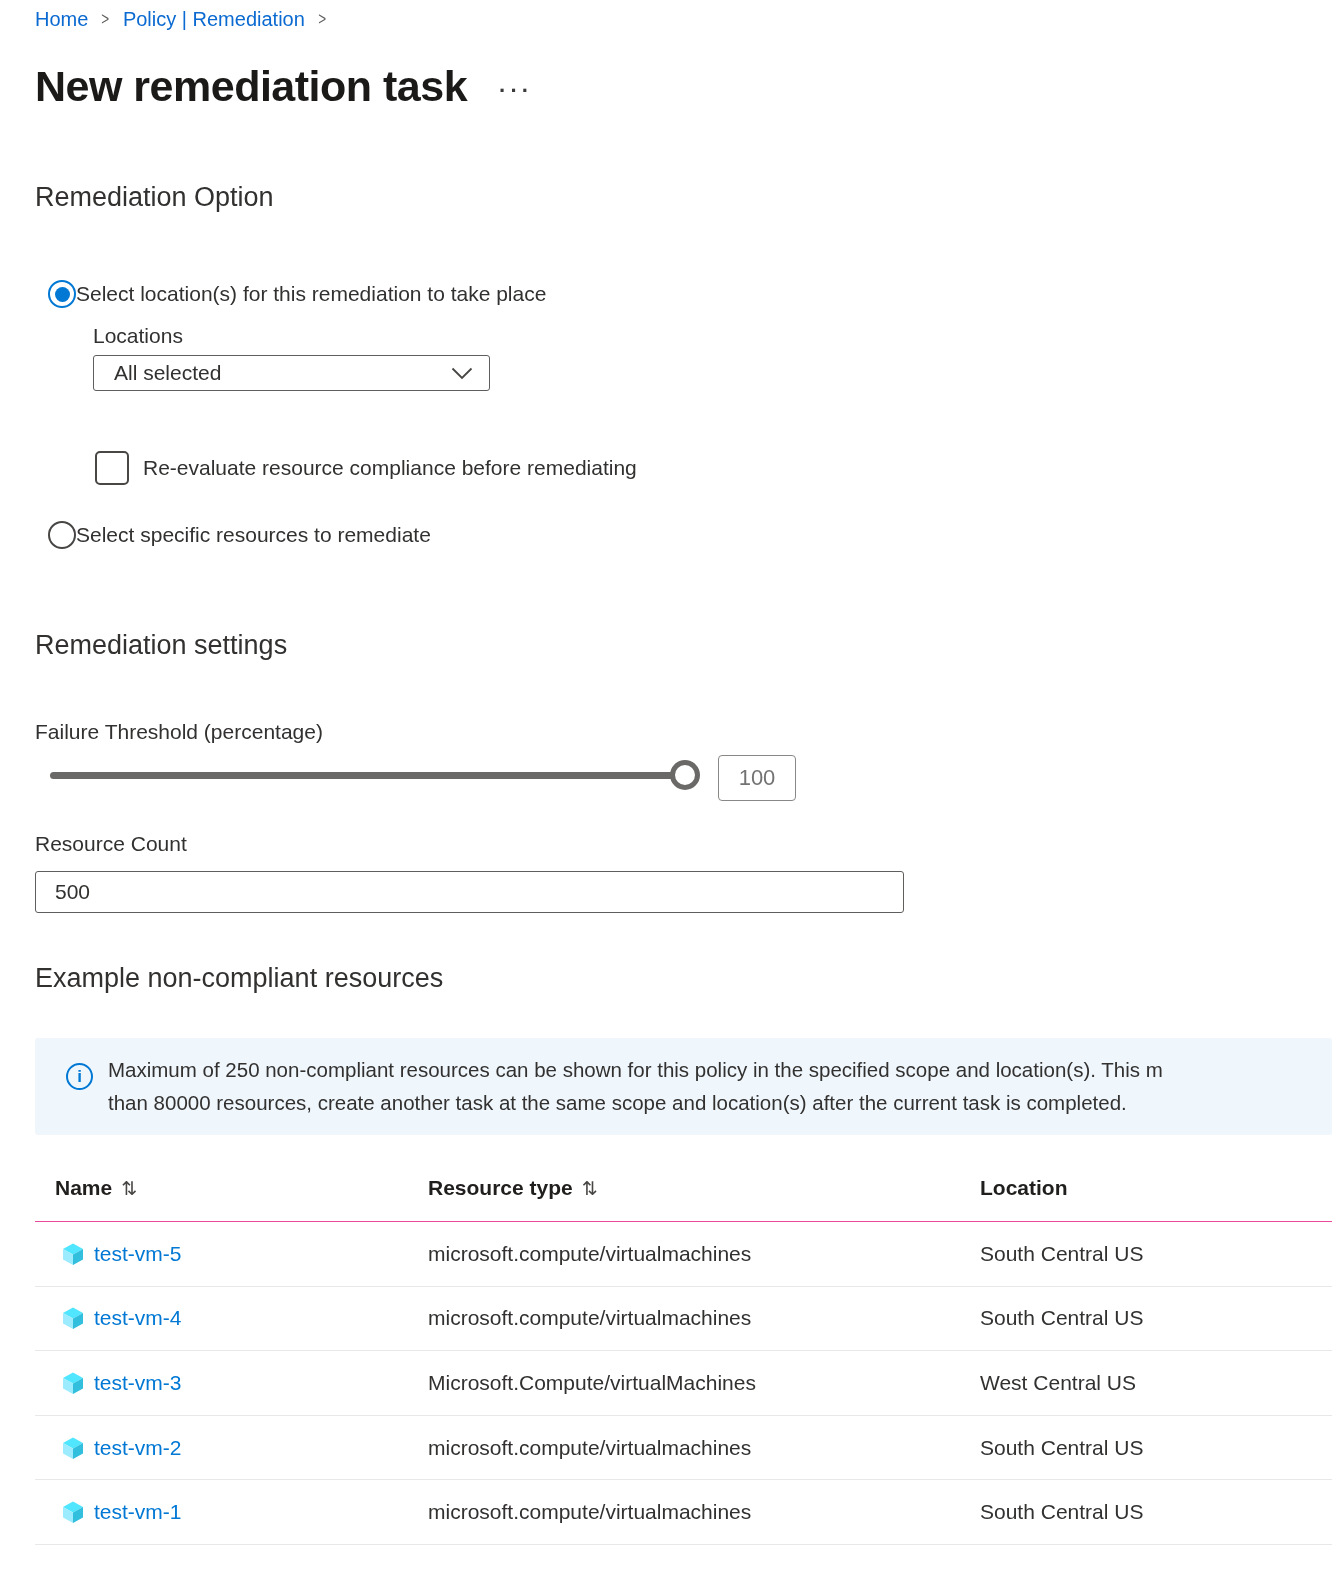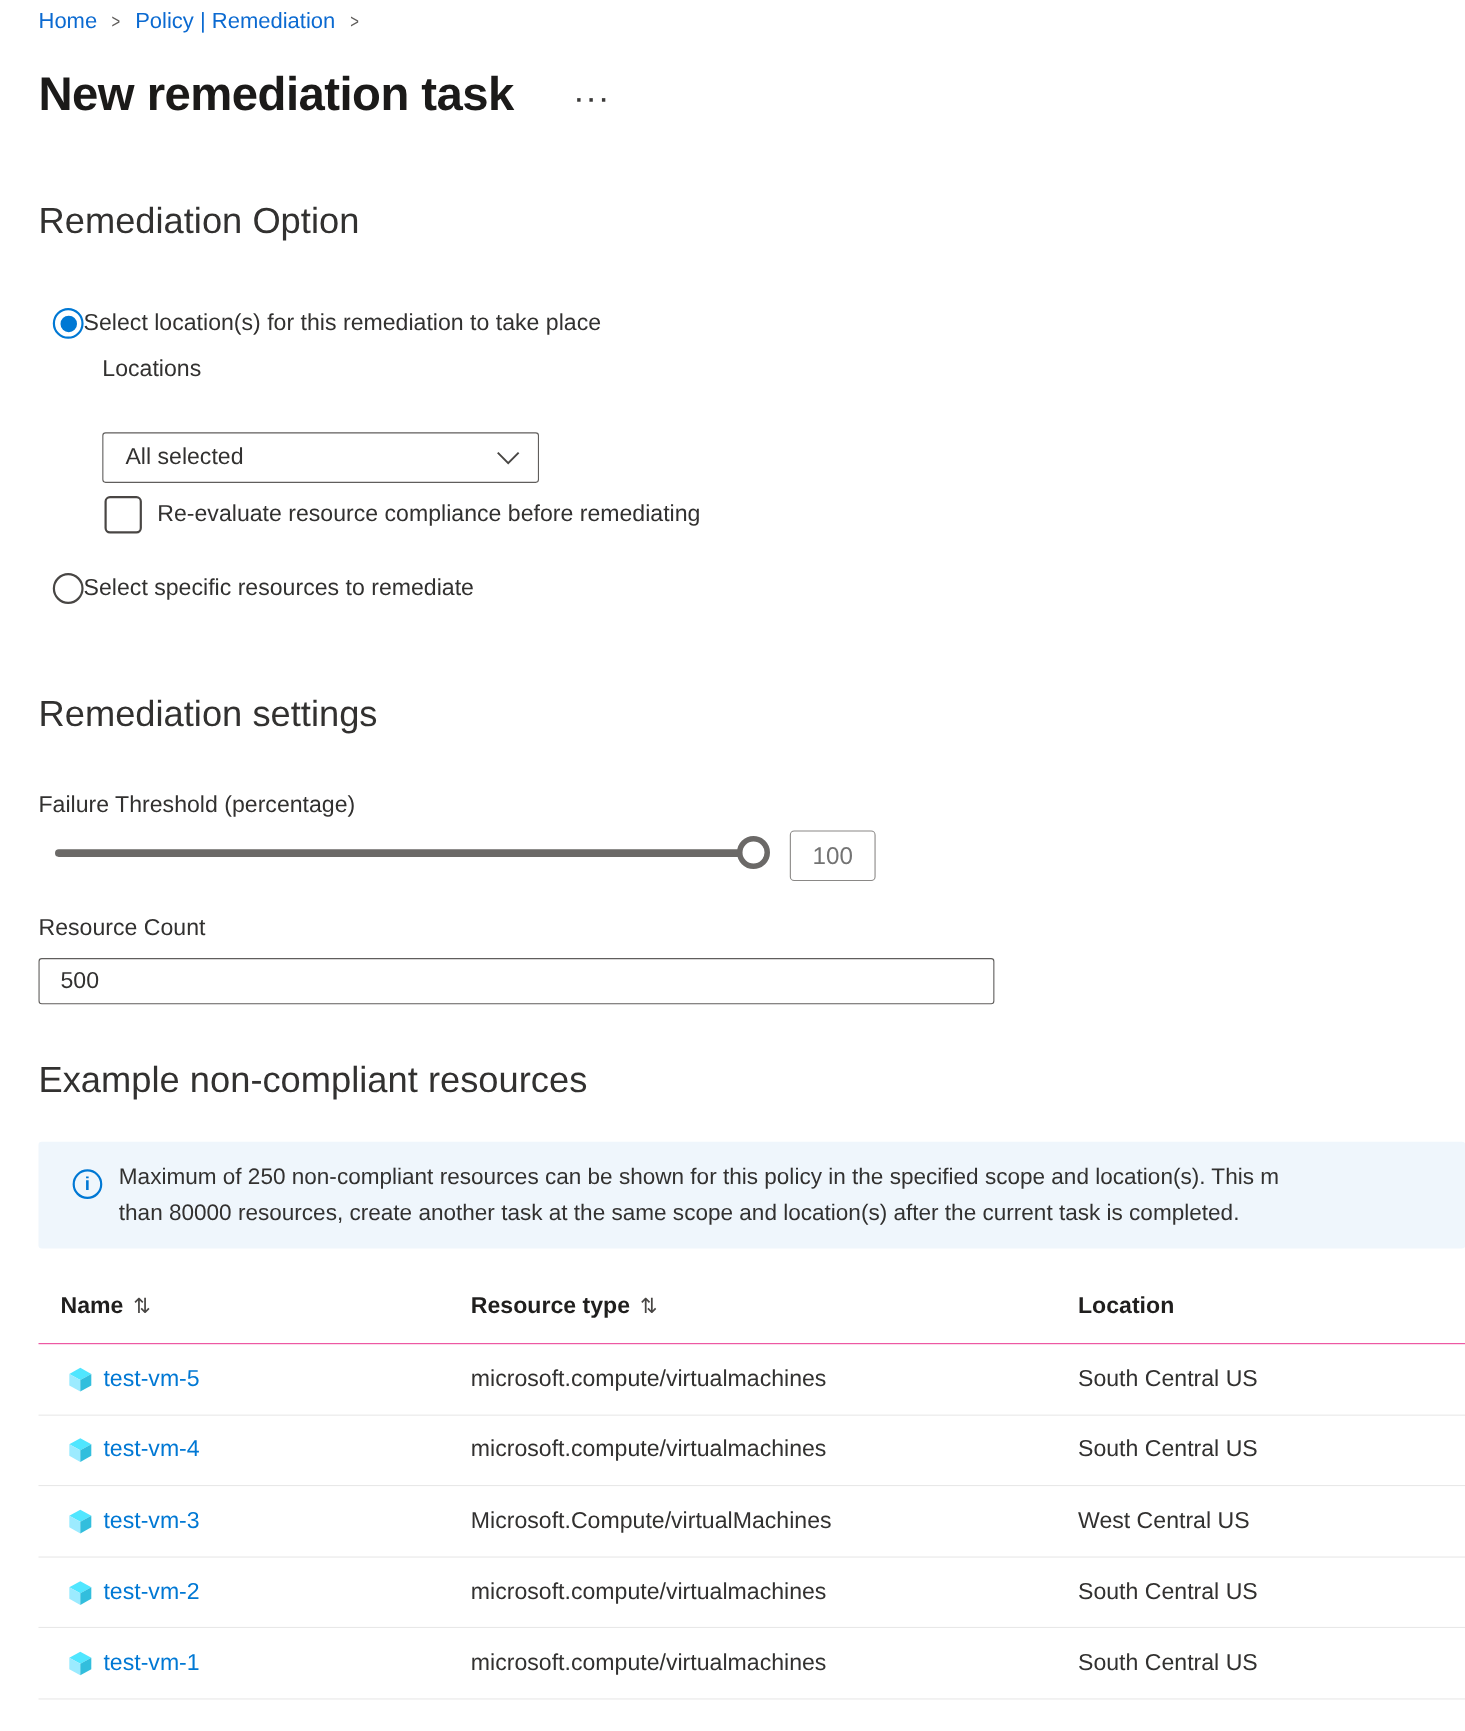--- a/index.html
+++ b/index.html
@@ -11,39 +11,39 @@
     -webkit-font-smoothing:antialiased;
   }
   .abs{position:absolute;}
 
   
   .breadcrumb{top:8px;left:35px;font-size:20px;display:flex;align-items:center;gap:12px;}
   .crumb{color:#0b6ad1;cursor:pointer;}
   .crumb-sep{color:#605e5c;font-size:18px;transform:scaleX(.75);display:inline-block;}
 
   
-  .title-row{top:60px;left:35px;display:flex;align-items:center;gap:56px;}
+  .title-row{top:60px;left:35px;display:flex;align-items:center;gap:32px;}
   .page-title{font-size:43px;font-weight:700;color:#1b1a19;letter-spacing:-0.5px;line-height:52px;}
   .more-btn{color:#3b3a39;font-size:22px;font-weight:700;letter-spacing:4px;cursor:pointer;margin-top:10px;}
 
-  .section-heading{font-size:33px;font-weight:400;color:#323130;}
+  .section-heading{font-size:27px;font-weight:400;color:#323130;}
 
   
   .choice-row{display:flex;align-items:center;gap:0;}
   .radio{width:28px;height:28px;border-radius:50%;box-sizing:border-box;background:#fff;flex:none;cursor:pointer;display:flex;align-items:center;justify-content:center;}
   .radio.selected{border:2px solid #0078d4;}
   .radio.selected .dot{width:15px;height:15px;border-radius:50%;background:#0078d4;}
   .radio.unselected{border:2px solid #484644;}
   .choice-label{font-size:21px;color:#323130;}
   .checkbox{width:34px;height:34px;box-sizing:border-box;border:2px solid #494644;border-radius:5px;background:#fff;flex:none;cursor:pointer;}
 
   .field-label{font-size:21px;color:#323130;}
 
   
-  .dropdown{top:393px;left:93px;width:397px;height:46px;box-sizing:border-box;border:1.5px solid #605e5c;border-radius:3px;background:#fff;display:flex;align-items:center;justify-content:space-between;padding:0 16px 0 20px;cursor:pointer;}
+  .dropdown{top:355px;left:93px;width:397px;height:36px;box-sizing:border-box;border:1.5px solid #605e5c;border-radius:3px;background:#fff;display:flex;align-items:center;justify-content:space-between;padding:0 16px 0 20px;cursor:pointer;}
   .dropdown-value{font-size:21px;color:#323130;}
 
   
   .slider-track{top:772px;left:50px;width:638px;height:7px;border-radius:4px;background:#6b6967;cursor:pointer;}
   .slider-thumb{top:760px;left:670px;width:30px;height:30px;box-sizing:border-box;border:5px solid #6b6967;border-radius:50%;background:#fff;cursor:grab;}
   .slider-value-box{top:755px;left:718px;width:78px;height:46px;box-sizing:border-box;border:1.5px solid #8a8886;border-radius:4px;font-size:22px;color:#737373;text-align:center;font-family:"Liberation Sans",sans-serif;padding:0;}
 
   .text-input{top:871px;left:35px;width:869px;height:42px;box-sizing:border-box;border:1.5px solid #605e5c;border-radius:3px;font-size:21px;color:#323130;padding:0 0 0 19px;font-family:"Liberation Sans",sans-serif;background:#fff;}
 
   

